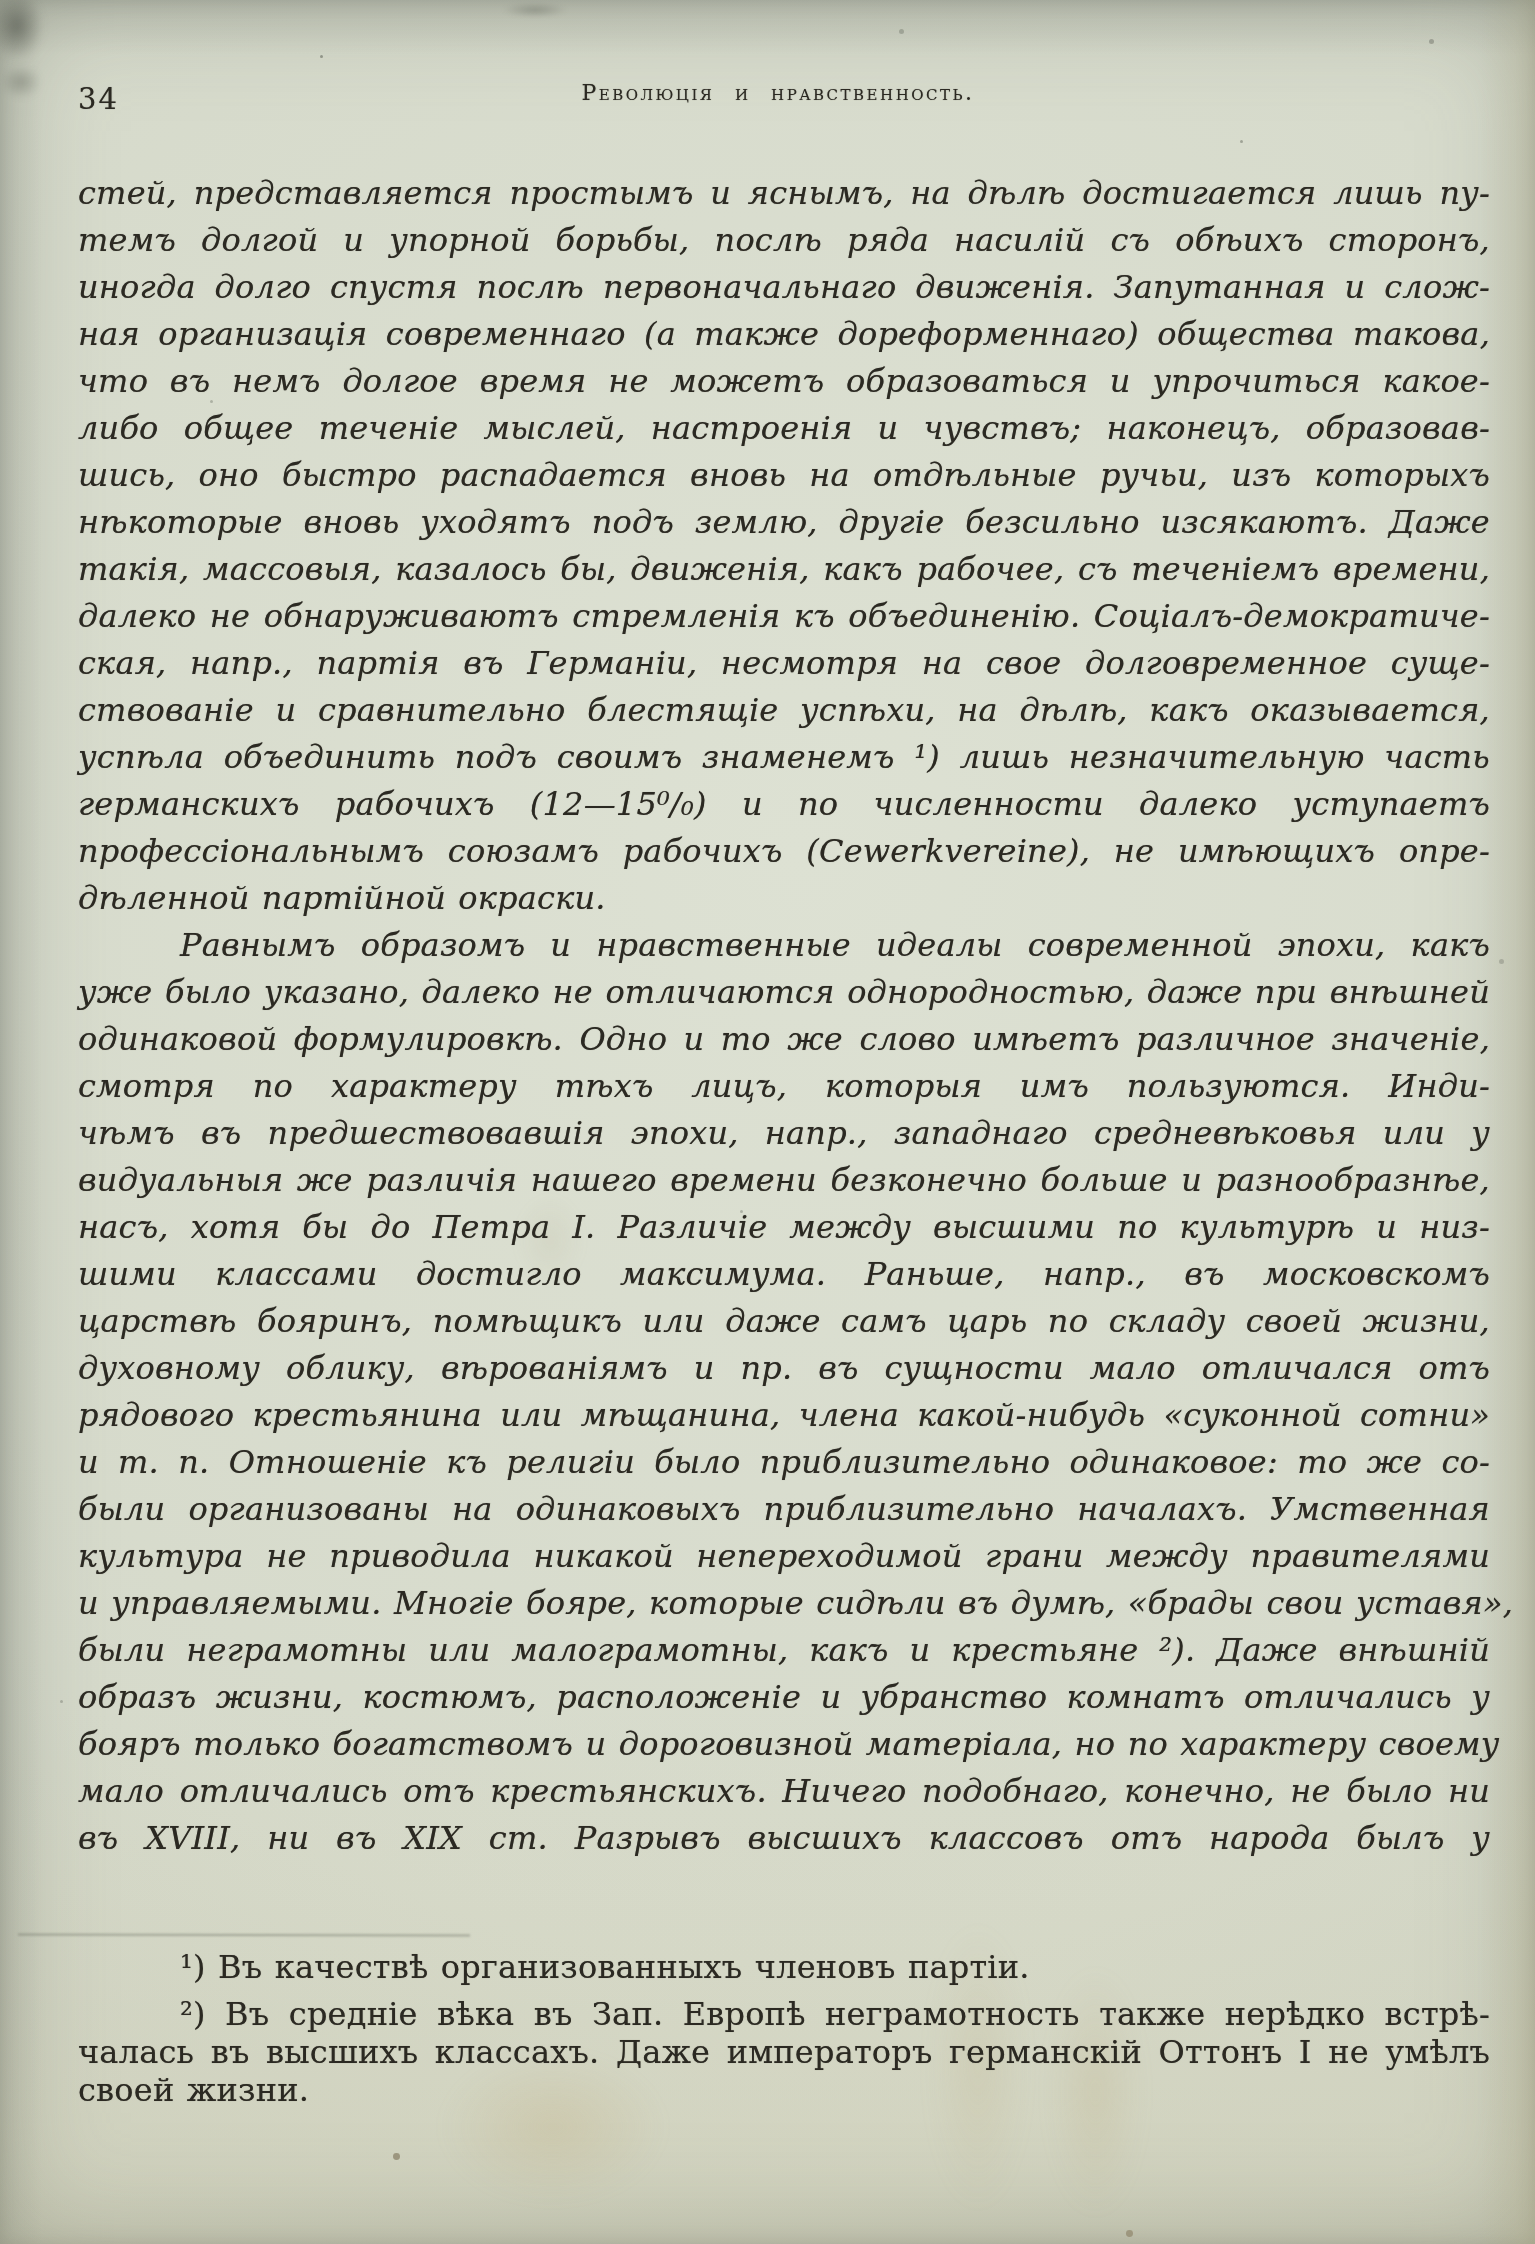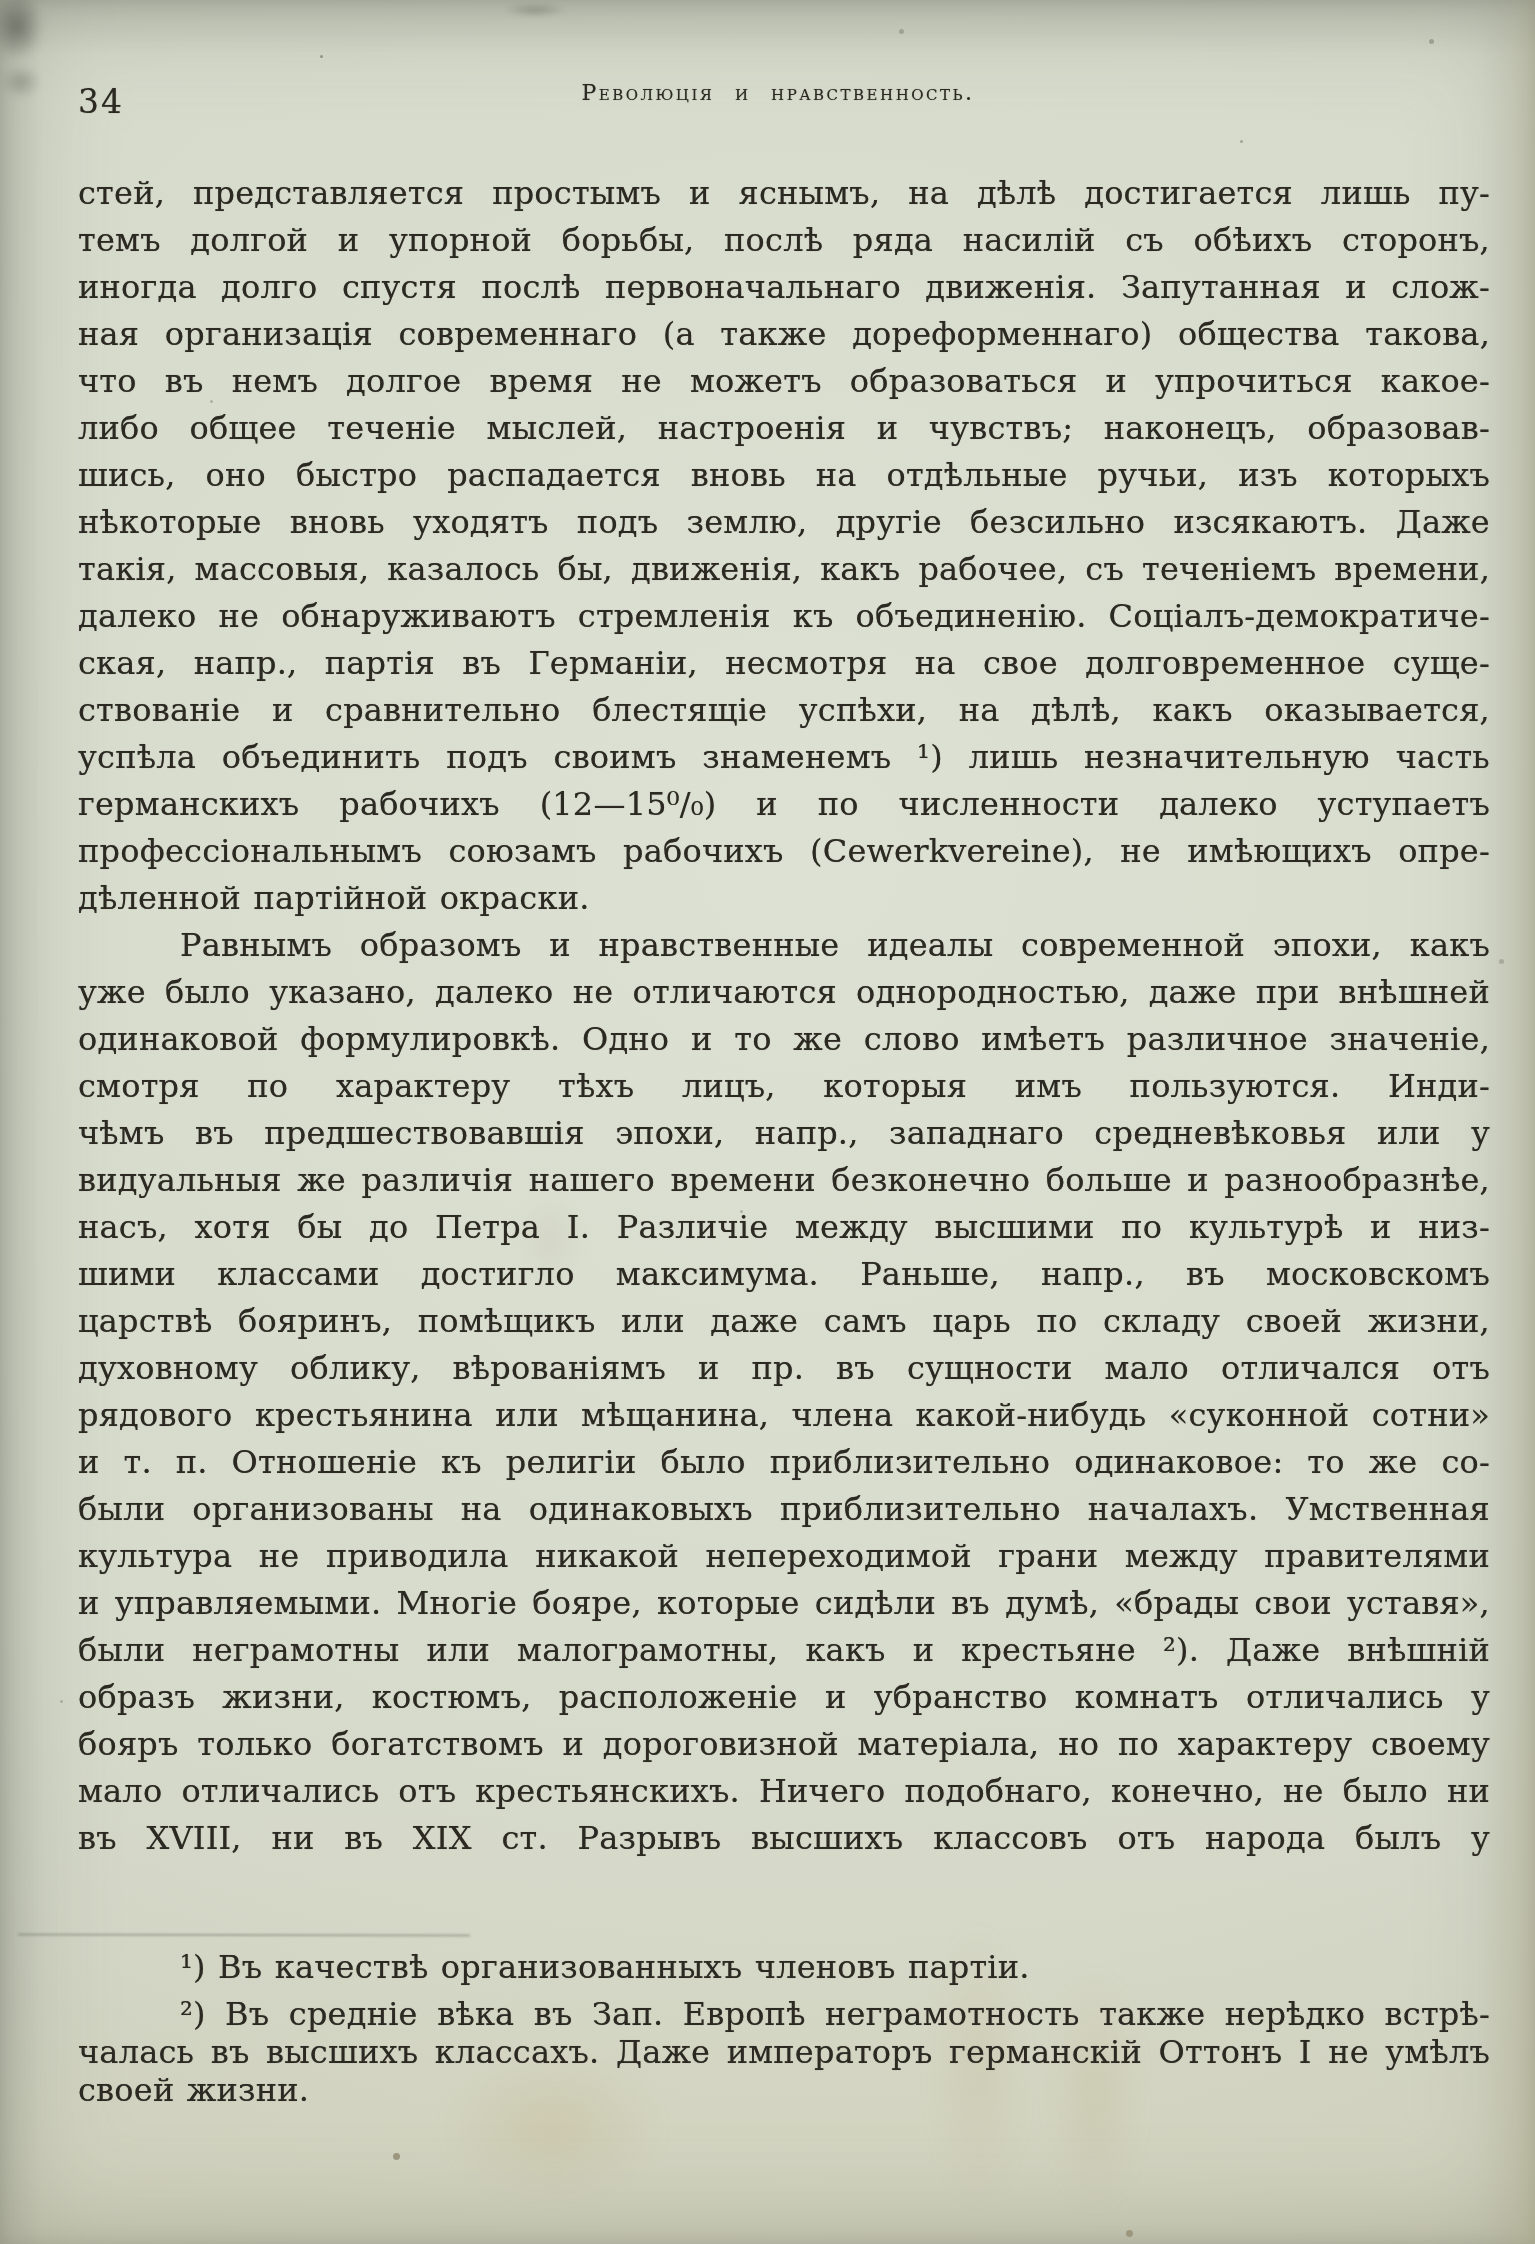--- a/index.html
+++ b/index.html
@@ -63,31 +63,31 @@
       -260px 1645px 0 0 rgba(92,96,85,.35),
       420px 1155px 0 0 rgba(92,96,85,.35);}
   .fnrule{
     position:absolute;left:18px;top:1934px;width:452px;height:2px;
     background:rgba(100,104,92,.45);filter:blur(1px);transform:rotate(.12deg);
   }
 
   
   .header{position:absolute;left:78px;top:80px;width:1412px;height:44px;}
   .pagenum{
-    position:absolute;left:0;top:2px;font-size:33px;letter-spacing:2px;
+    position:absolute;left:0;top:2px;font-size:29px;letter-spacing:2px;
     text-shadow:0 0 1px rgba(43,41,34,.45);
   }
   .running-title{
     position:absolute;left:0;right:12px;text-align:center;
     font-variant:small-caps;font-size:22px;letter-spacing:2.5px;word-spacing:11px;
     text-shadow:0 0 1px rgba(43,41,34,.45);
   }
 
   
-  .main{position:absolute;left:78px;top:170px;width:1412px;}
+  .main{position:absolute;left:78px;top:170px;width:1412px;font-style:italic;}
   .footnotes{position:absolute;left:78px;top:1948px;width:1412px;}
   .tline{
     text-align:justify;text-align-last:justify;
     white-space:nowrap; 
     letter-spacing:.2px;word-spacing:2px;
     text-shadow:0 0 .7px rgba(43,41,34,.55);
   }
   .main .tline{font-size:32px;line-height:47px;height:47px;}
   .footnotes .tline{font-size:32px;line-height:38px;height:38px;}
   .indent-first .tline:first-child{padding-left:102px;}

